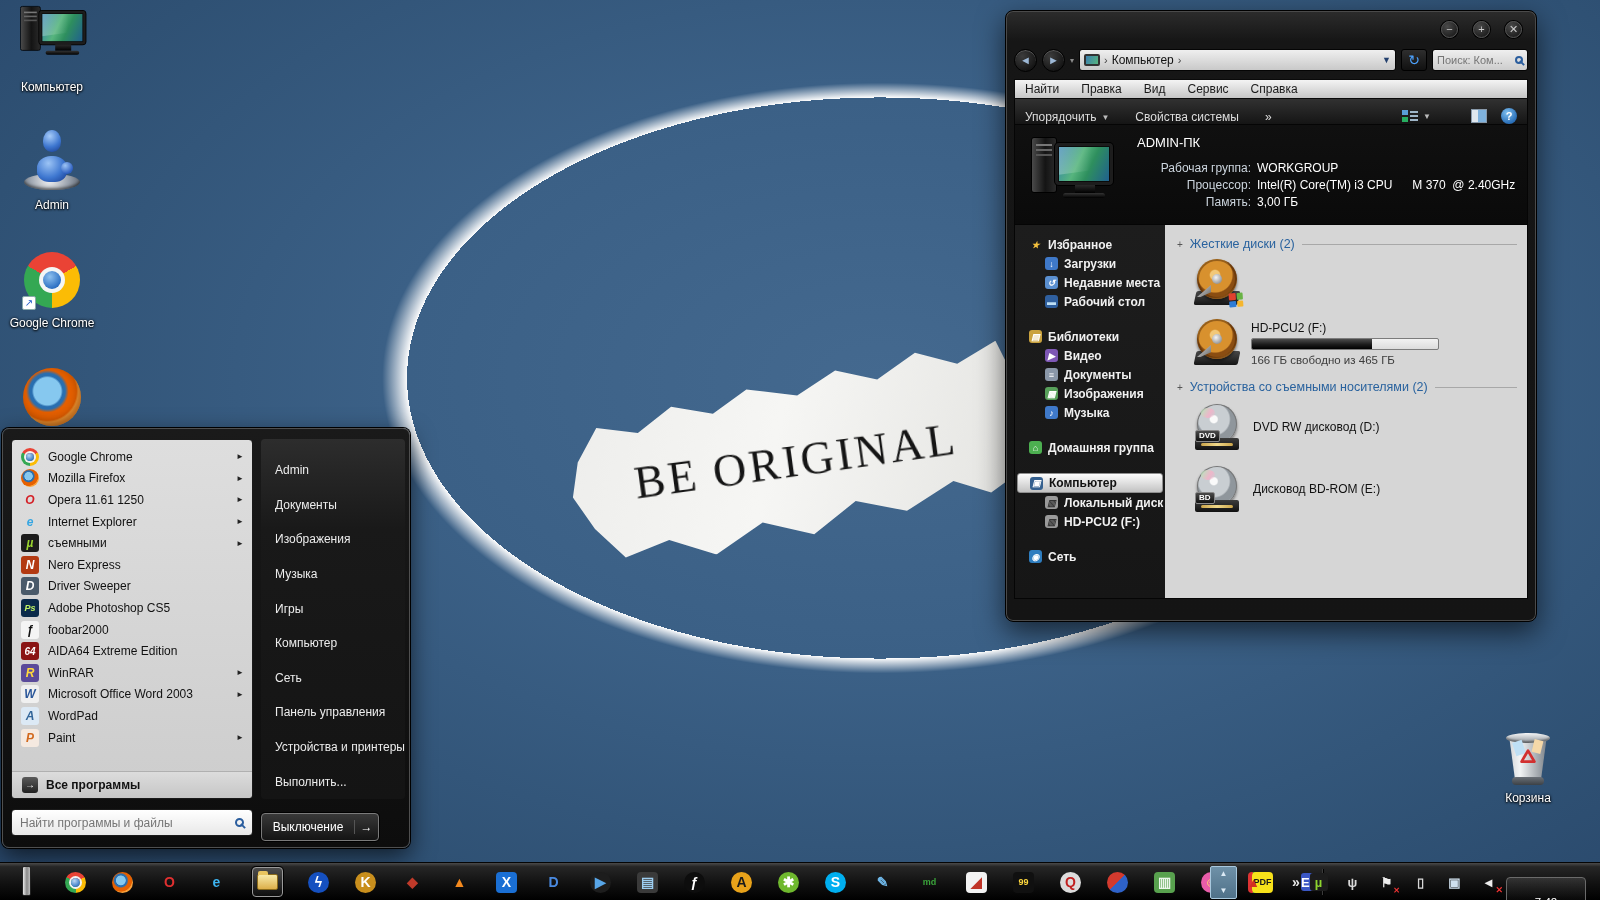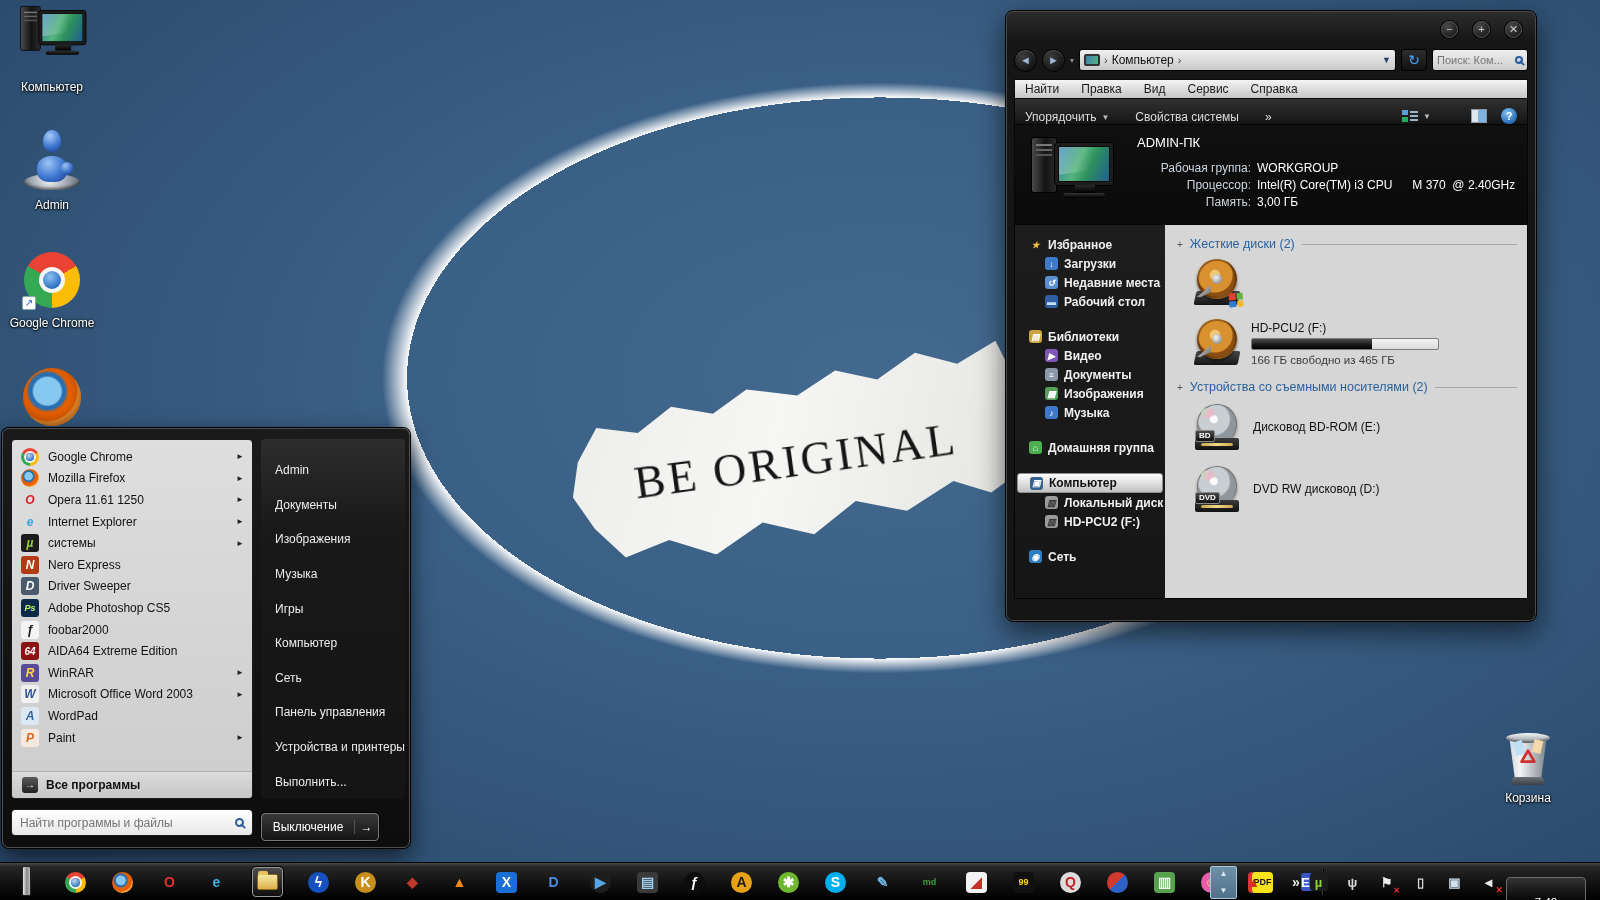--- a/index.html
+++ b/index.html
@@ -473,33 +473,33 @@
           <span class="rule"></span>
         </div>
         <div>
 
         <div class="device">
               <span class="optical">
                 <span class="odisc"></span>
                 <span class="sheen"></span>
                 <span class="otray"></span>
                 <span class="slot"></span>
-                <span class="obadge">BD</span>
+                <span class="obadge">DVD</span>
               </span>
-              <span class="dname">Дисковод BD-ROM (E:)</span>
+              <span class="dname">DVD RW дисковод (D:)</span>
             </div>
             <div class="device">
               <span class="optical">
                 <span class="odisc"></span>
                 <span class="sheen"></span>
                 <span class="otray"></span>
                 <span class="slot"></span>
-                <span class="obadge">DVD</span>
+                <span class="obadge">BD</span>
               </span>
-              <span class="dname">DVD RW дисковод (D:)</span>
+              <span class="dname">Дисковод BD-ROM (E:)</span>
             </div>
           </div>
       </div>
     </div>
   </div>
 
   <div id="startmenu">
     <div class="sm-left">
       <div>
 
@@ -528,21 +528,21 @@
             <span class="sm-ic" style="background: transparent; color: rgb(54, 166, 226);">
               <i>e</i>
             </span>
             <span class="sm-label">Internet Explorer</span>
             <span class="sm-arrow">►</span>
           </div>
           <div class="sm-item">
             <span class="sm-ic" style="background: rgb(28, 28, 28); color: rgb(154, 213, 47);">
               <i>µ</i>
             </span>
-            <span class="sm-label">системы</span>
+            <span class="sm-label">съемными</span>
             <span class="sm-arrow">►</span>
           </div>
           <div class="sm-item">
             <span class="sm-ic" style="background: rgb(179, 58, 18); color: rgb(255, 255, 255);">
               <i>N</i>
             </span>
             <span class="sm-label">Nero Express</span>
             <span class="sm-arrow" style="visibility: hidden;">►</span>
           </div>
           <div class="sm-item">

